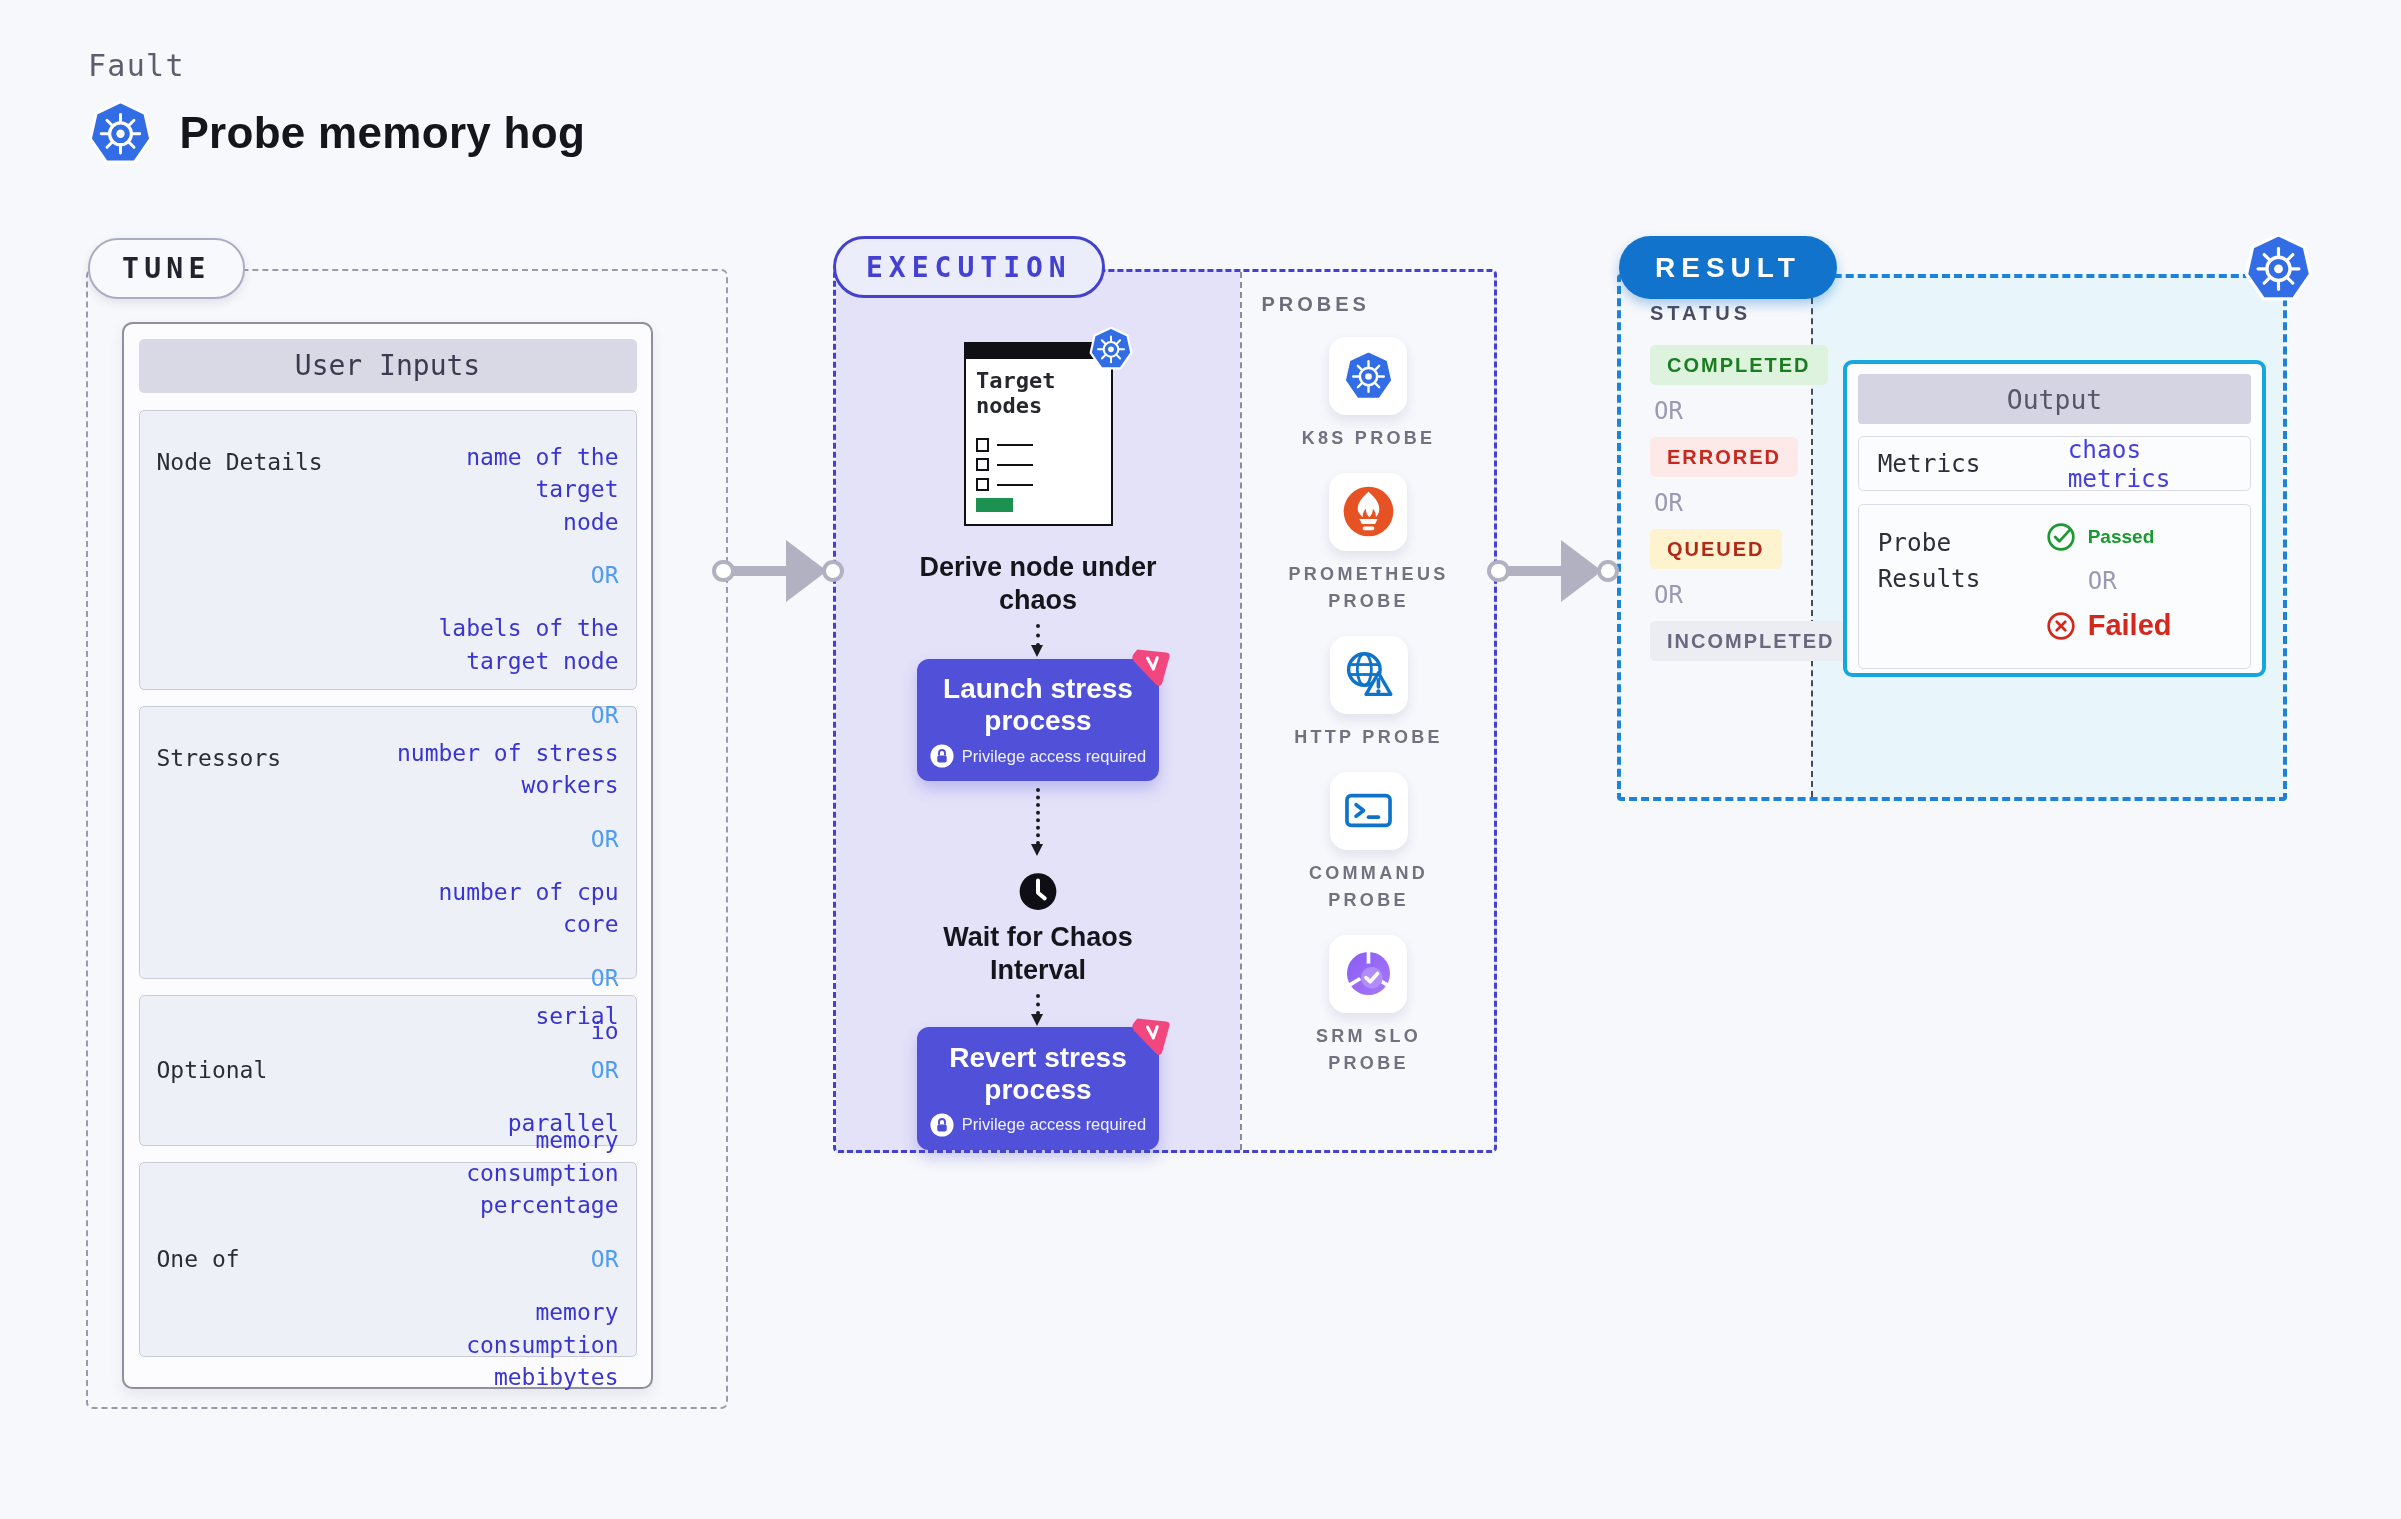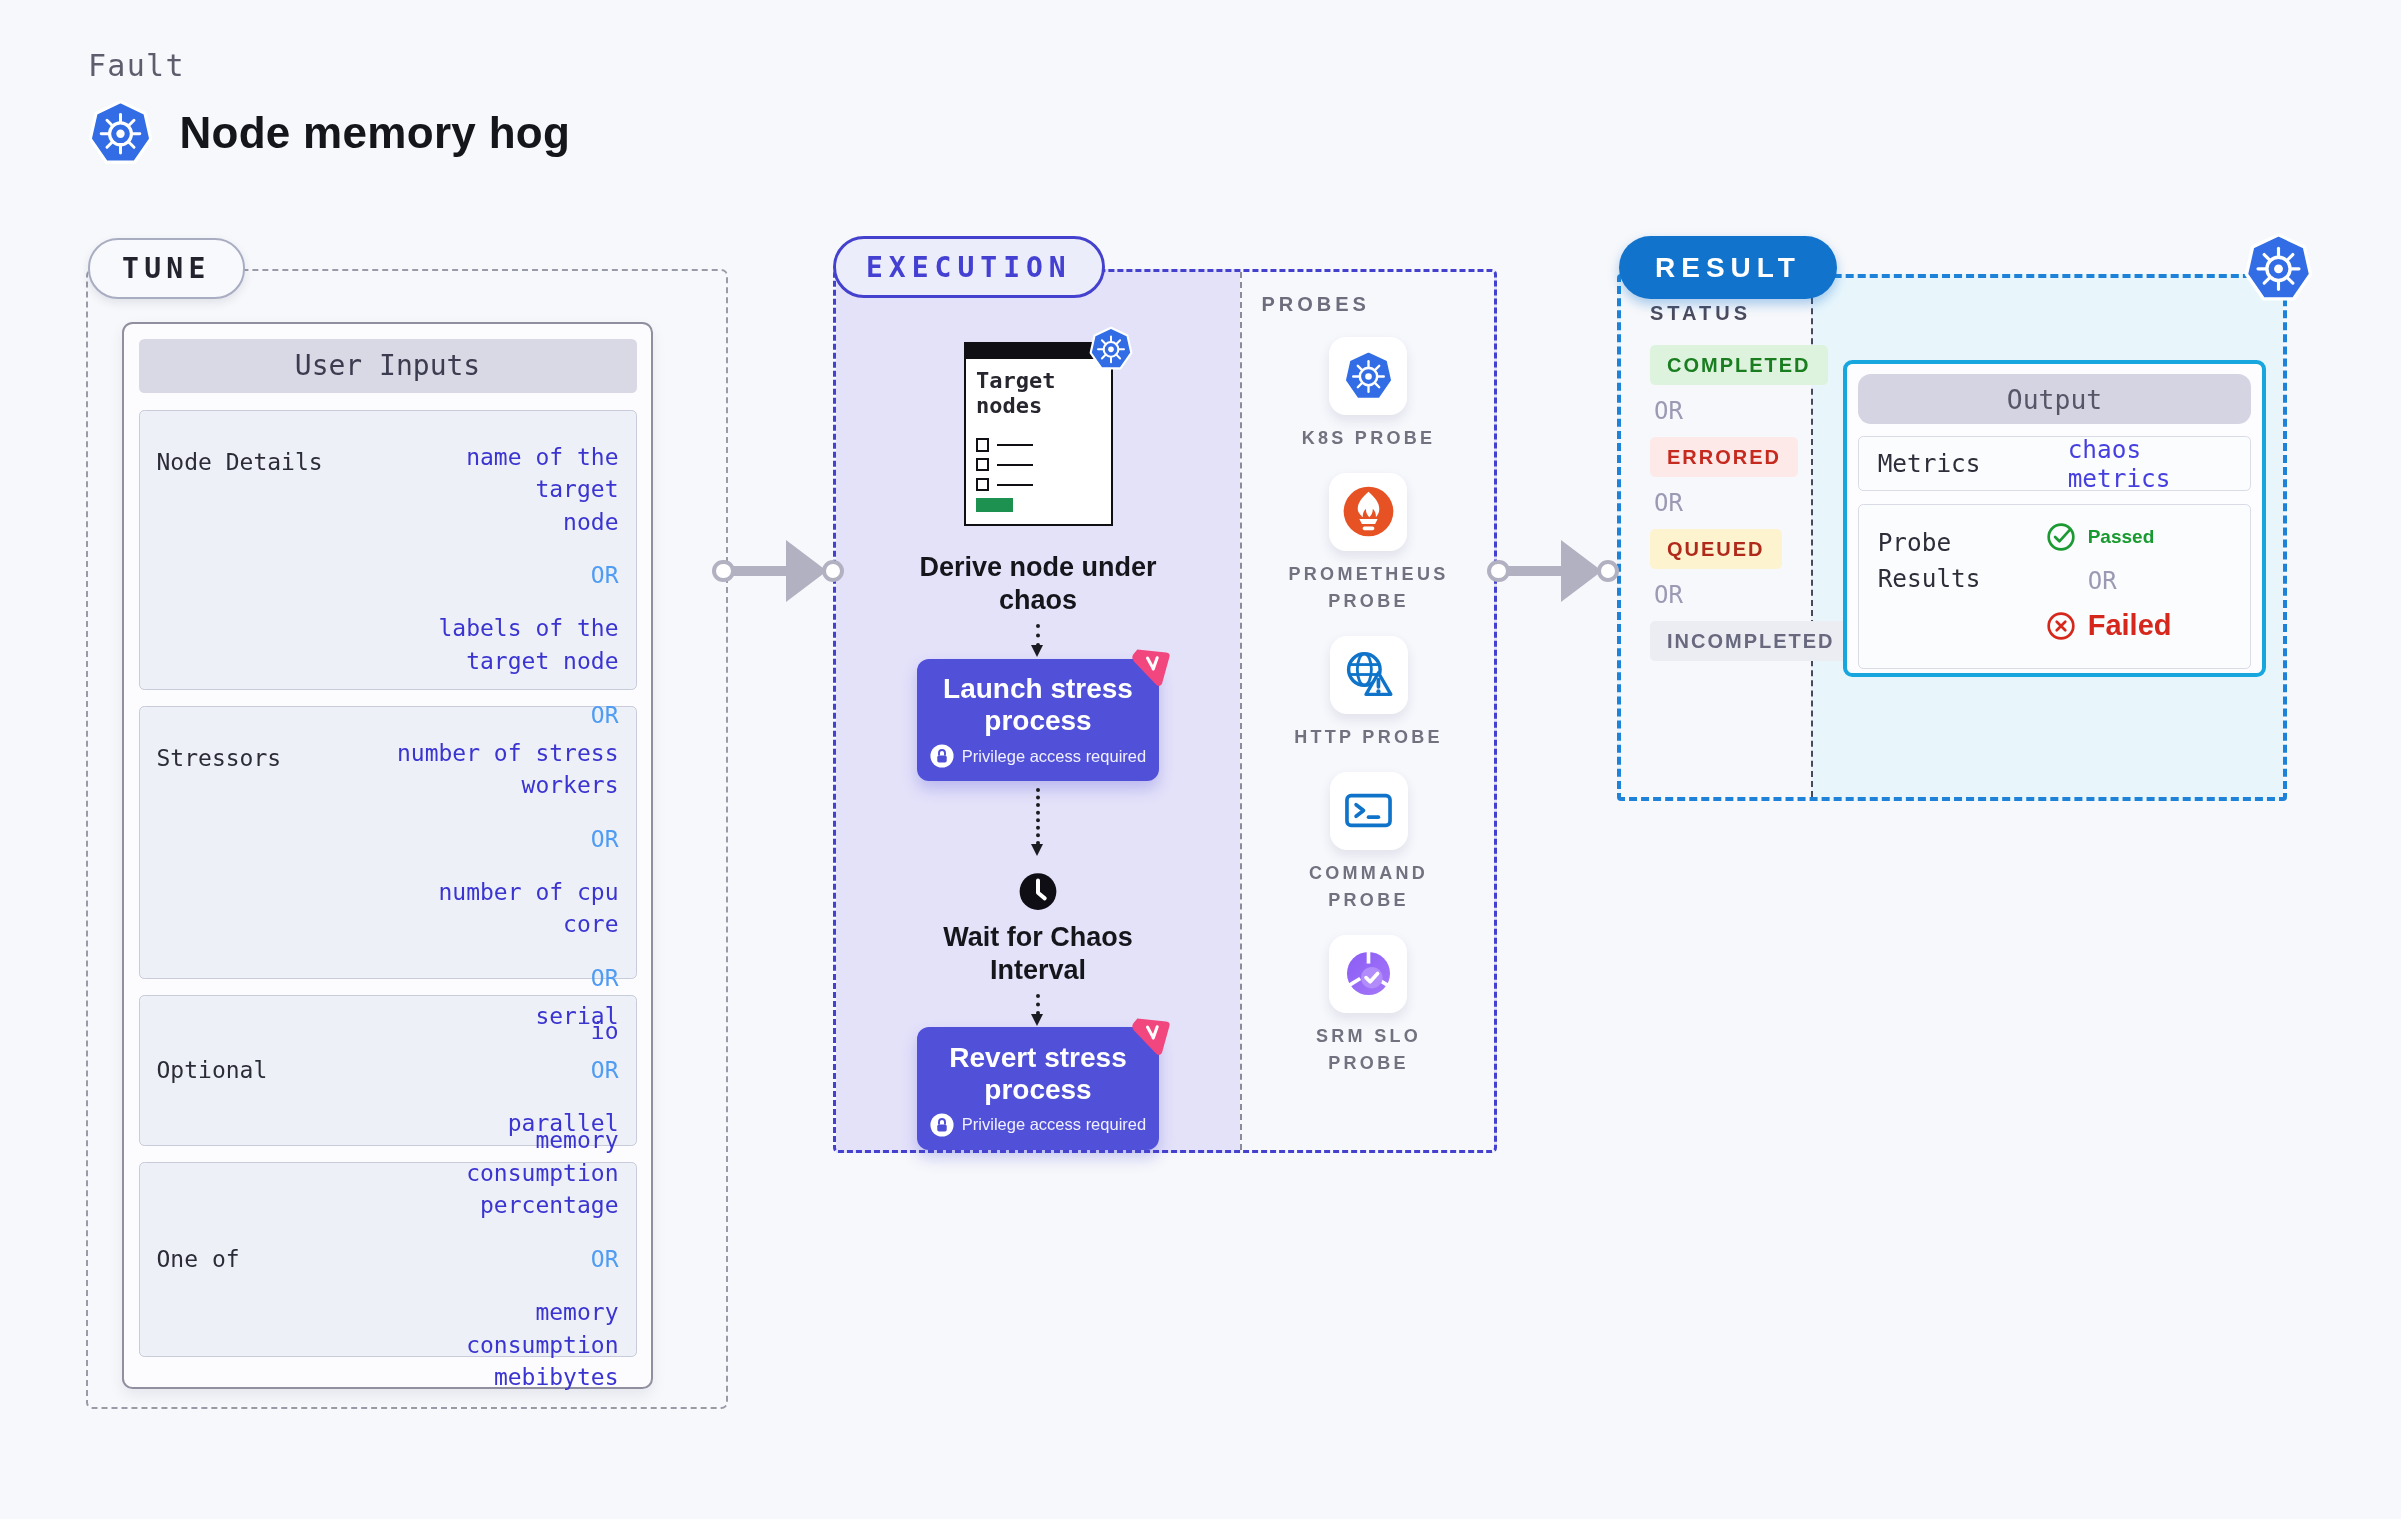--- a/index.html
+++ b/index.html
@@ -101,21 +101,21 @@
   #status-col { position:absolute; left:0; top:0; width:190px; padding:24px 0 0 29px; }
   .status-heading { font-size:20px; font-weight:bold; letter-spacing:4px; color:#4b4b5e; margin-bottom:20px; }
   .sbadge { display:inline-block; padding:8.6px 17px; border-radius:5.3px; font-size:20px; font-weight:800; letter-spacing:2px; margin-bottom:10.6px; }
   .sbadge.completed { background:#ddf3de; color:#1a7d20; }
   .sbadge.errored { background:#fdeae8; color:#c62a1f; }
   .sbadge.queued { background:#fdf3cf; color:#b02a1c; }
   .sbadge.incompleted { background:#ececf3; color:#68687f; }
   .sor { font-family:"DejaVu Sans Mono",monospace; font-size:24px; color:#9a9ab4; margin:1.3px 0 12px 4px; }
 
   #output-box { left:1843px; top:360px; width:423px; height:317px; background:#fdfdff; border:4px solid #17a6de; border-radius:9.2px; padding:10px 11.2px; z-index:4; }
-  .out-header { height:50px; background:#d4d4e2; border-radius:13px; display:flex; align-items:center; justify-content:center;
+  .out-header { height:50px; background:#d4d4e2; border-radius:4px; display:flex; align-items:center; justify-content:center;
     font-family:"DejaVu Sans Mono",monospace; font-size:26.4px; color:#565668; margin-bottom:12px; }
   .out-row { border:1.3px solid #d9dbe6; background:#fbfcfe; border-radius:5.3px; }
   .metrics-row { height:55px; display:flex; align-items:center; padding:0 18.5px; margin-bottom:13.2px; }
   .m-lbl { font-family:"DejaVu Sans Mono",monospace; font-size:24.4px; color:#2e2e3a; width:152px; flex:none; }
   .m-val { font-family:"DejaVu Sans Mono",monospace; font-size:24.4px; color:#463fe0; margin-left:38px; }
   .pr-row { display:flex; padding:17px 18.5px 16px; height:165px; }
   .pr-lbl { font-family:"DejaVu Sans Mono",monospace; font-size:24.4px; color:#2e2e3a; width:152px; flex:none; line-height:1.5; white-space:pre-line; padding-top:2.6px; }
   .pr-vals { margin-left:16px; }
   .pv-line { display:flex; align-items:center; gap:12px; }
   .pv-line svg { width:30px; height:30px; flex:none; }
@@ -208,21 +208,21 @@
       <path d="M20 20l16 16M36 20L20 36" fill="none" stroke="#d6271c" stroke-width="5" stroke-linecap="round"></path>
     </symbol>
   </defs>
 </svg>
 
 <div class="abs mono" id="fault-label">Fault</div>
 <div class="abs" id="title-row">
   <svg id="title-k8s" viewBox="0 0 98 102" width="65" height="67">
       <use href="#sym-k8s"></use>
     </svg>
-  <div id="page-title">Node memory hog</div>
+  <div id="page-title">Probe memory hog</div>
 </div>
 
 <div class="abs" id="tune-panel"></div>
 <div class="abs" id="tune-badge">
   <span>TUNE</span>
 </div>
 <div class="abs" id="user-inputs">
   <div class="ui-header">User Inputs</div>
 
   <div class="ui-row row-top" id="row-0">

